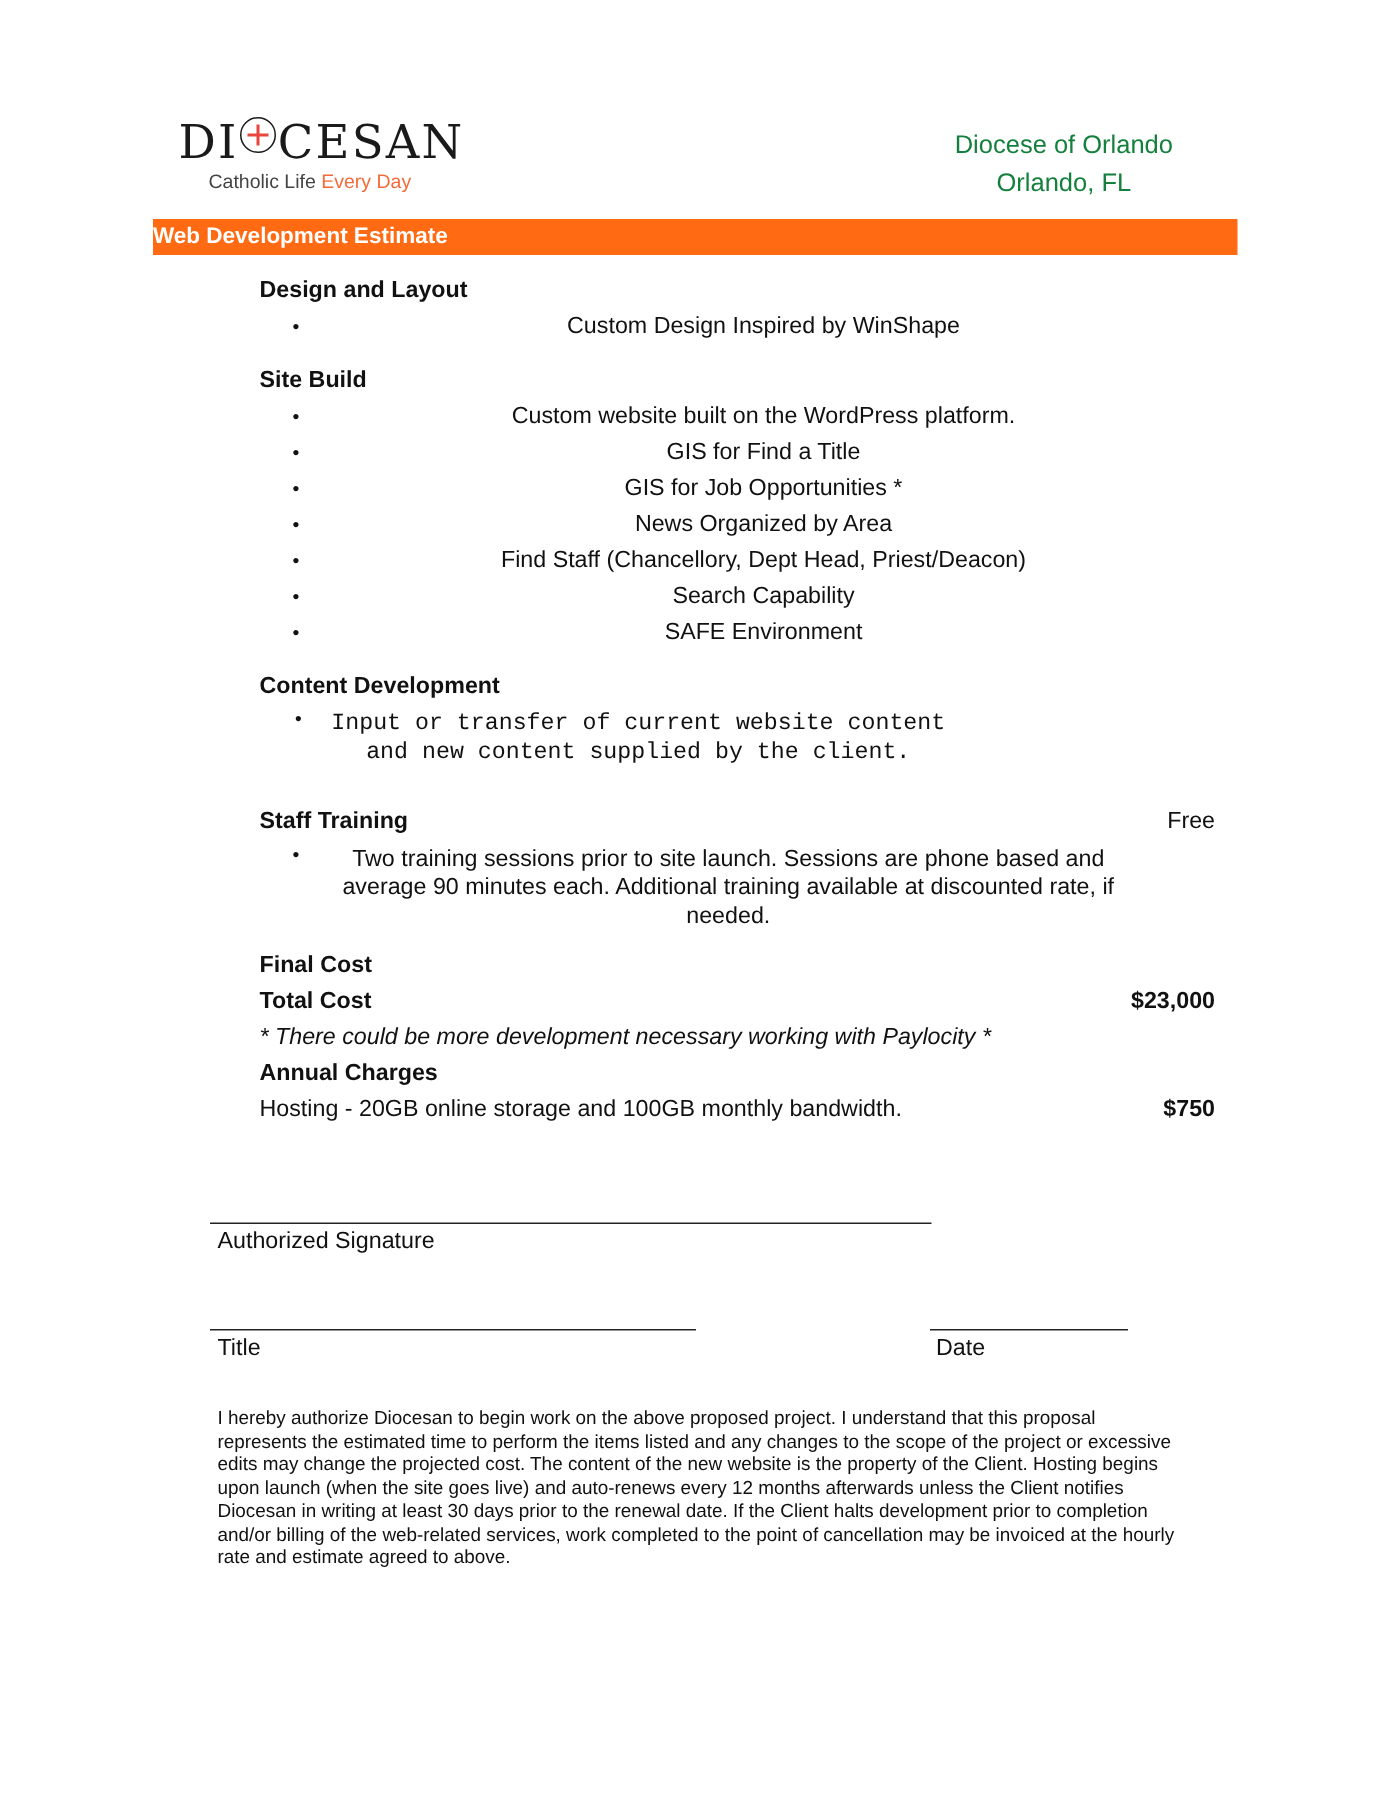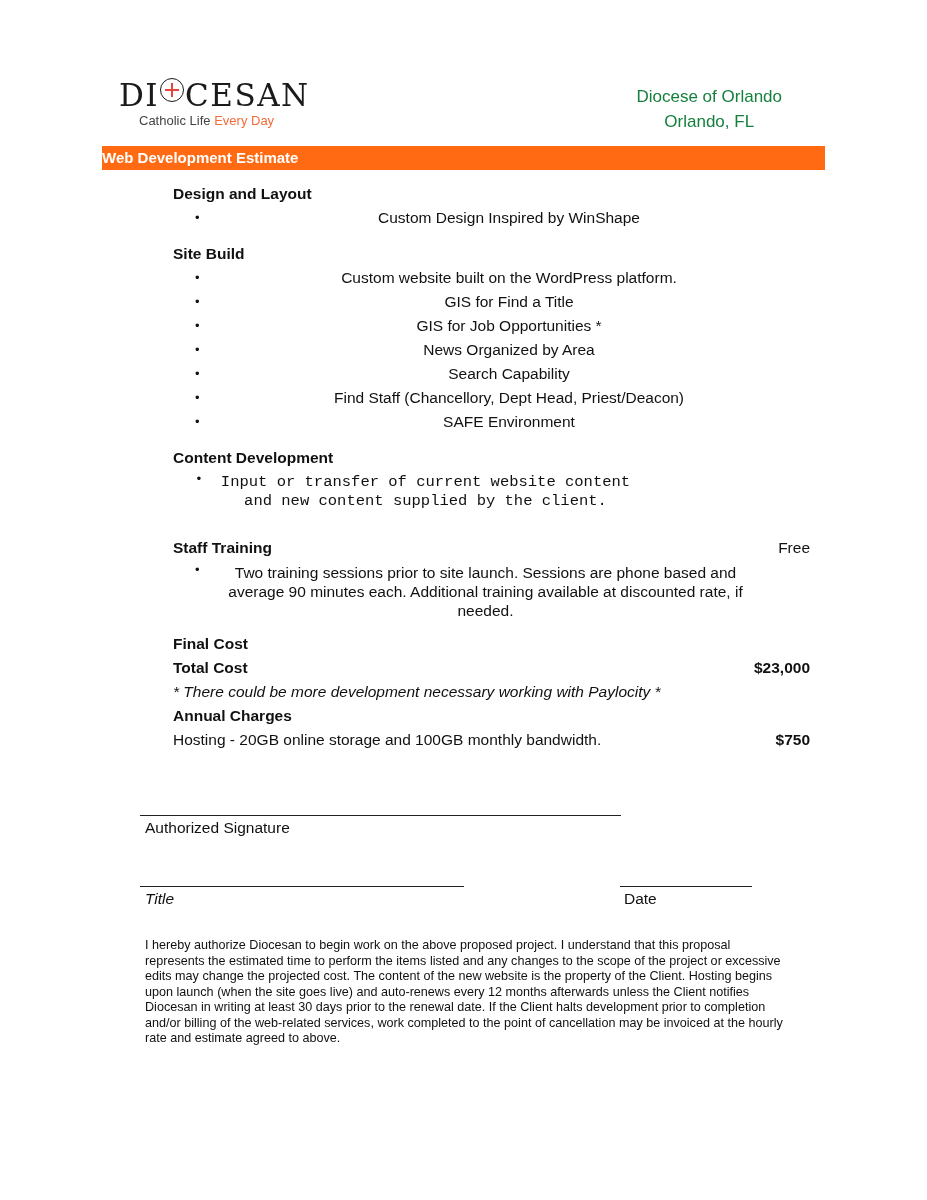--- a/index.html
+++ b/index.html
@@ -63,22 +63,22 @@
   <div class="gap-s"></div>
 
   <div class="h">
       <span>Site Build</span>
     </div>
   <ul>
     <li>Custom website built on the WordPress platform.</li>
     <li>GIS for Find a Title</li>
     <li>GIS for Job Opportunities *</li>
     <li>News Organized by Area</li>
+    <li>Find Staff (Chancellory, Dept Head, Priest/Deacon)</li>
     <li>Search Capability</li>
-    <li>Find Staff (Chancellory, Dept Head, Priest/Deacon)</li>
     <li>SAFE Environment</li>
   </ul>
   <div class="gap-s"></div>
 
   <div class="h">
       <span>Content Development</span>
     </div>
   <ul style="width:470px;font-family:Liberation Mono, monospace;">
     <li class="multi">Input or transfer of current website content and new content supplied by the client.</li>
   </ul>
@@ -107,18 +107,18 @@
   <div class="row">
     <span>Hosting - 20GB online storage and 100GB monthly bandwidth.</span>
     <span style="font-weight:bold;">$750</span>
   </div>
 </div>
 
 <div class="sig-line" style="left:140px; top:815px; width:481px;"></div>
 <div class="sig-label" style="left:145px; top:819px;">Authorized Signature</div>
 
 <div class="sig-line" style="left:140px; top:886px; width:324px;"></div>
-<div class="sig-label" style="left:145px; top:890px;font-style:italic;">Title</div>
+<div class="sig-label" style="left:145px; top:890px;">Title</div>
 
 <div class="sig-line" style="left:620px; top:886px; width:132px;"></div>
 <div class="sig-label" style="left:624px; top:890px;">Date</div>
 
 <div class="legal">I hereby authorize Diocesan to begin work on the above proposed project. I understand that this proposal represents the estimated time to perform the items listed and any changes to the scope of the project or excessive edits may change the projected cost. The content of the new website is the property of the Client. Hosting begins upon launch (when the site goes live) and auto-renews every 12 months afterwards unless the Client notifies Diocesan in writing at least 30 days prior to the renewal date. If the Client halts development prior to completion and/or billing of the web-related services, work completed to the point of cancellation may be invoiced at the hourly rate and estimate agreed to above.</div>
 
 </body></html>

